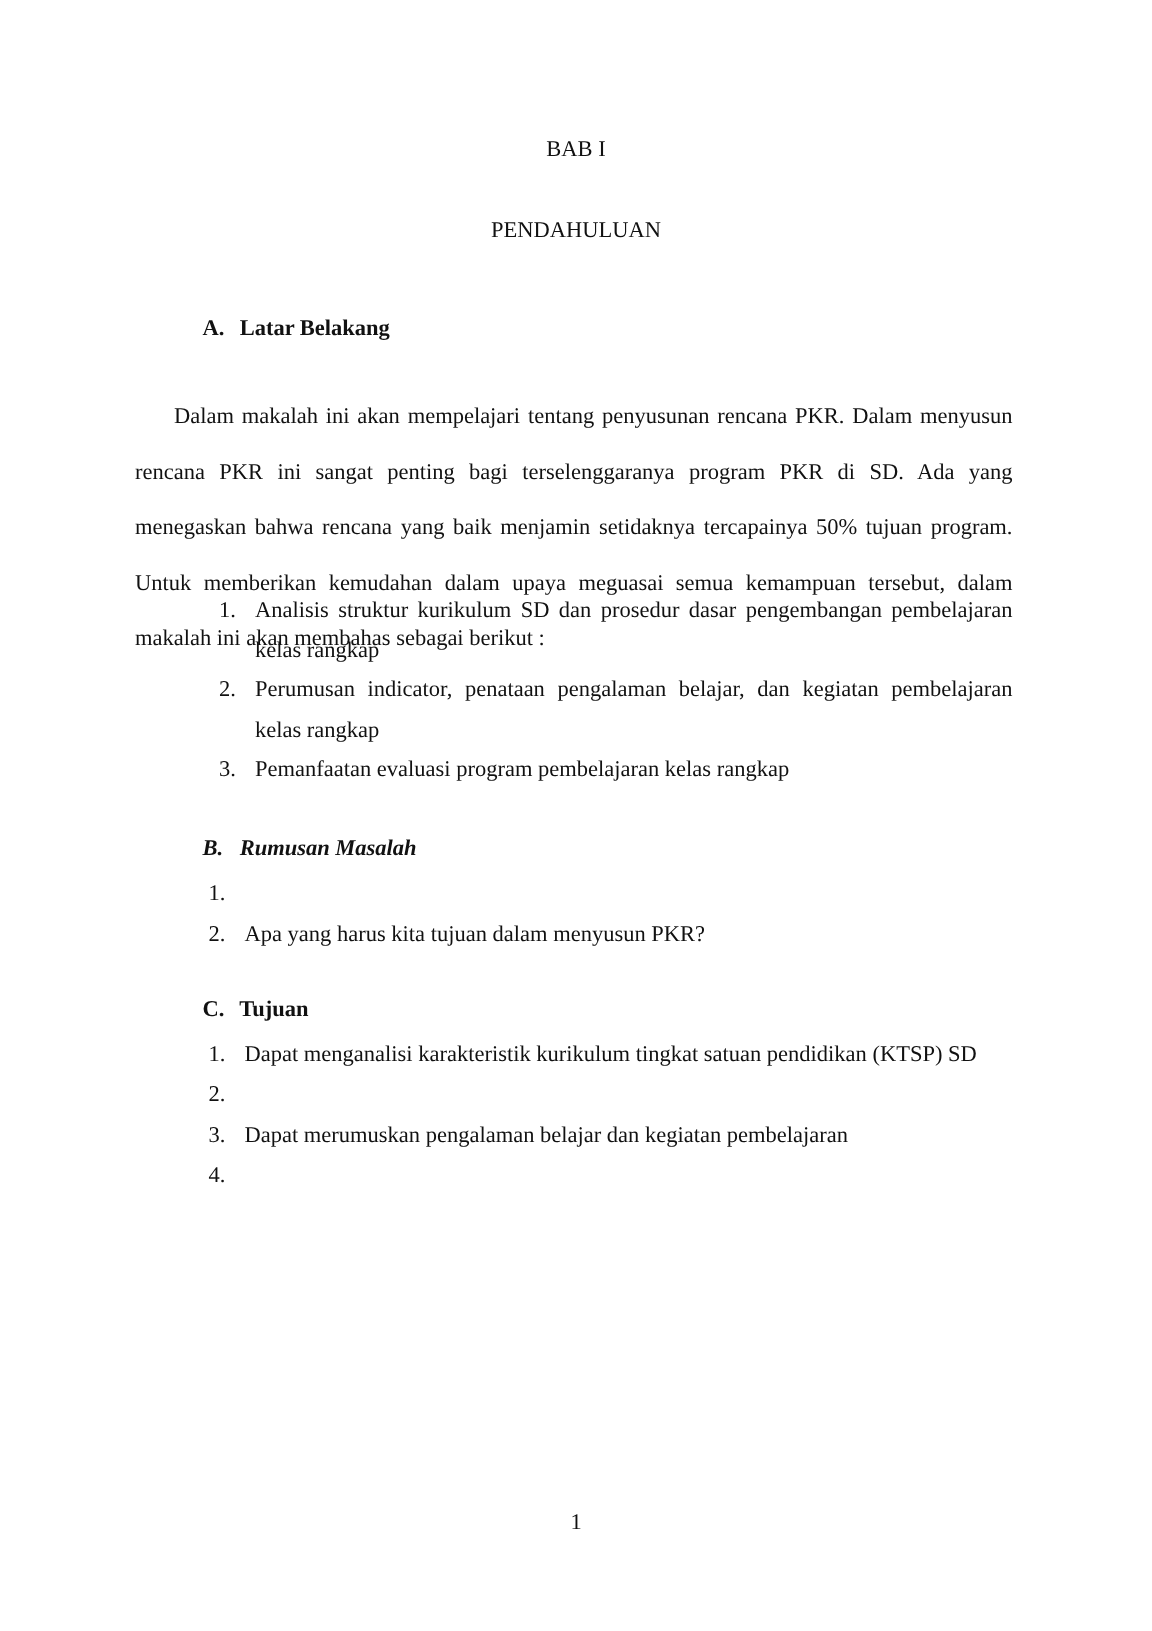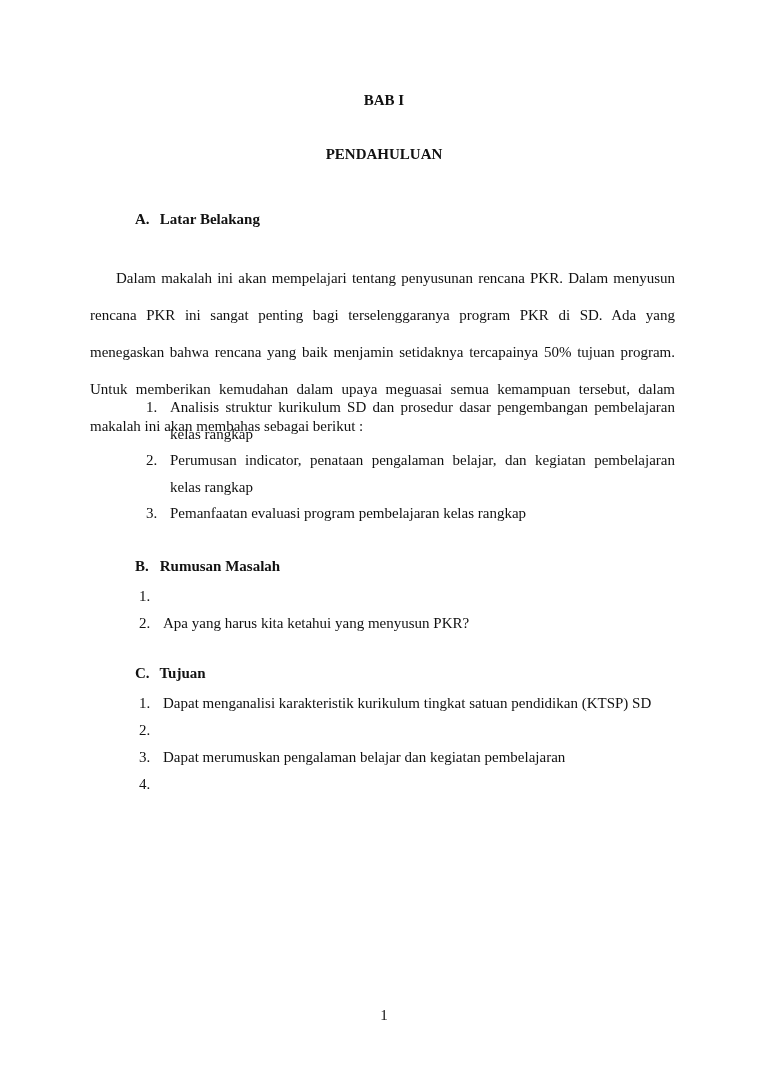--- a/index.html
+++ b/index.html
@@ -3,21 +3,21 @@
   <meta charset="utf-8">
   <style>
     html, body { margin: 0; padding: 0; background: #ffffff; }
     body {
       width: 768px; height: 1087px; position: relative; overflow: hidden;
       font-family: "Liberation Serif", serif; color: #111111;
       font-size: 15px;
     }
     .abs { position: absolute; }
     .center { left: 0; width: 768px; text-align: center; }
-    .bold { font-weight: bold; }
+    .bold { font-weight: normal; }
     .title1 { top: 92px; }
     .title2 { top: 134px; margin-top: 12px; }
     .heading { left: 118px; font-weight: bold; margin-left: 17px; }
     .heading .lbl { display: inline-block; width: 21px; }
     .para {
       left: 90px; width: 585px; top: 260px;
       line-height: 37px; text-align: justify; text-indent: 26px;
     }
     .list1 { left: 146px; width: 529px; top: 394px; line-height: 26.5px; }
     .list1 .item { display: flex; text-align: justify; }
@@ -48,31 +48,31 @@
   <div class="item">
     <span class="num">2.</span>
     <span class="txt">Perumusan indicator, penataan pengalaman belajar, dan kegiatan pembelajaran kelas rangkap</span>
   </div>
   <div class="item">
     <span class="num">3.</span>
     <span class="txt">Pemanfaatan evaluasi program pembelajaran kelas rangkap</span>
   </div>
 </div>
 
-<div class="abs heading" style="top:558px;">
+<div class="abs heading" style="top:558px;font-style:italic;">
   <span class="lbl">B.</span>
   <span>Rumusan Masalah</span>
 </div>
 <div class="abs list2" style="top:583px;">
   <div class="item">
     <span class="num">1.</span>
   </div>
   <div class="item">
     <span class="num">2.</span>
-    <span>Apa yang harus kita ketahui yang menyusun PKR?</span>
+    <span>Apa yang harus kita tujuan dalam menyusun PKR?</span>
   </div>
 </div>
 
 <div class="abs heading" style="top:665px;">
   <span class="lbl">C.</span>
   <span>Tujuan</span>
 </div>
 <div class="abs list2" style="top:690px;">
   <div class="item">
     <span class="num">1.</span>

